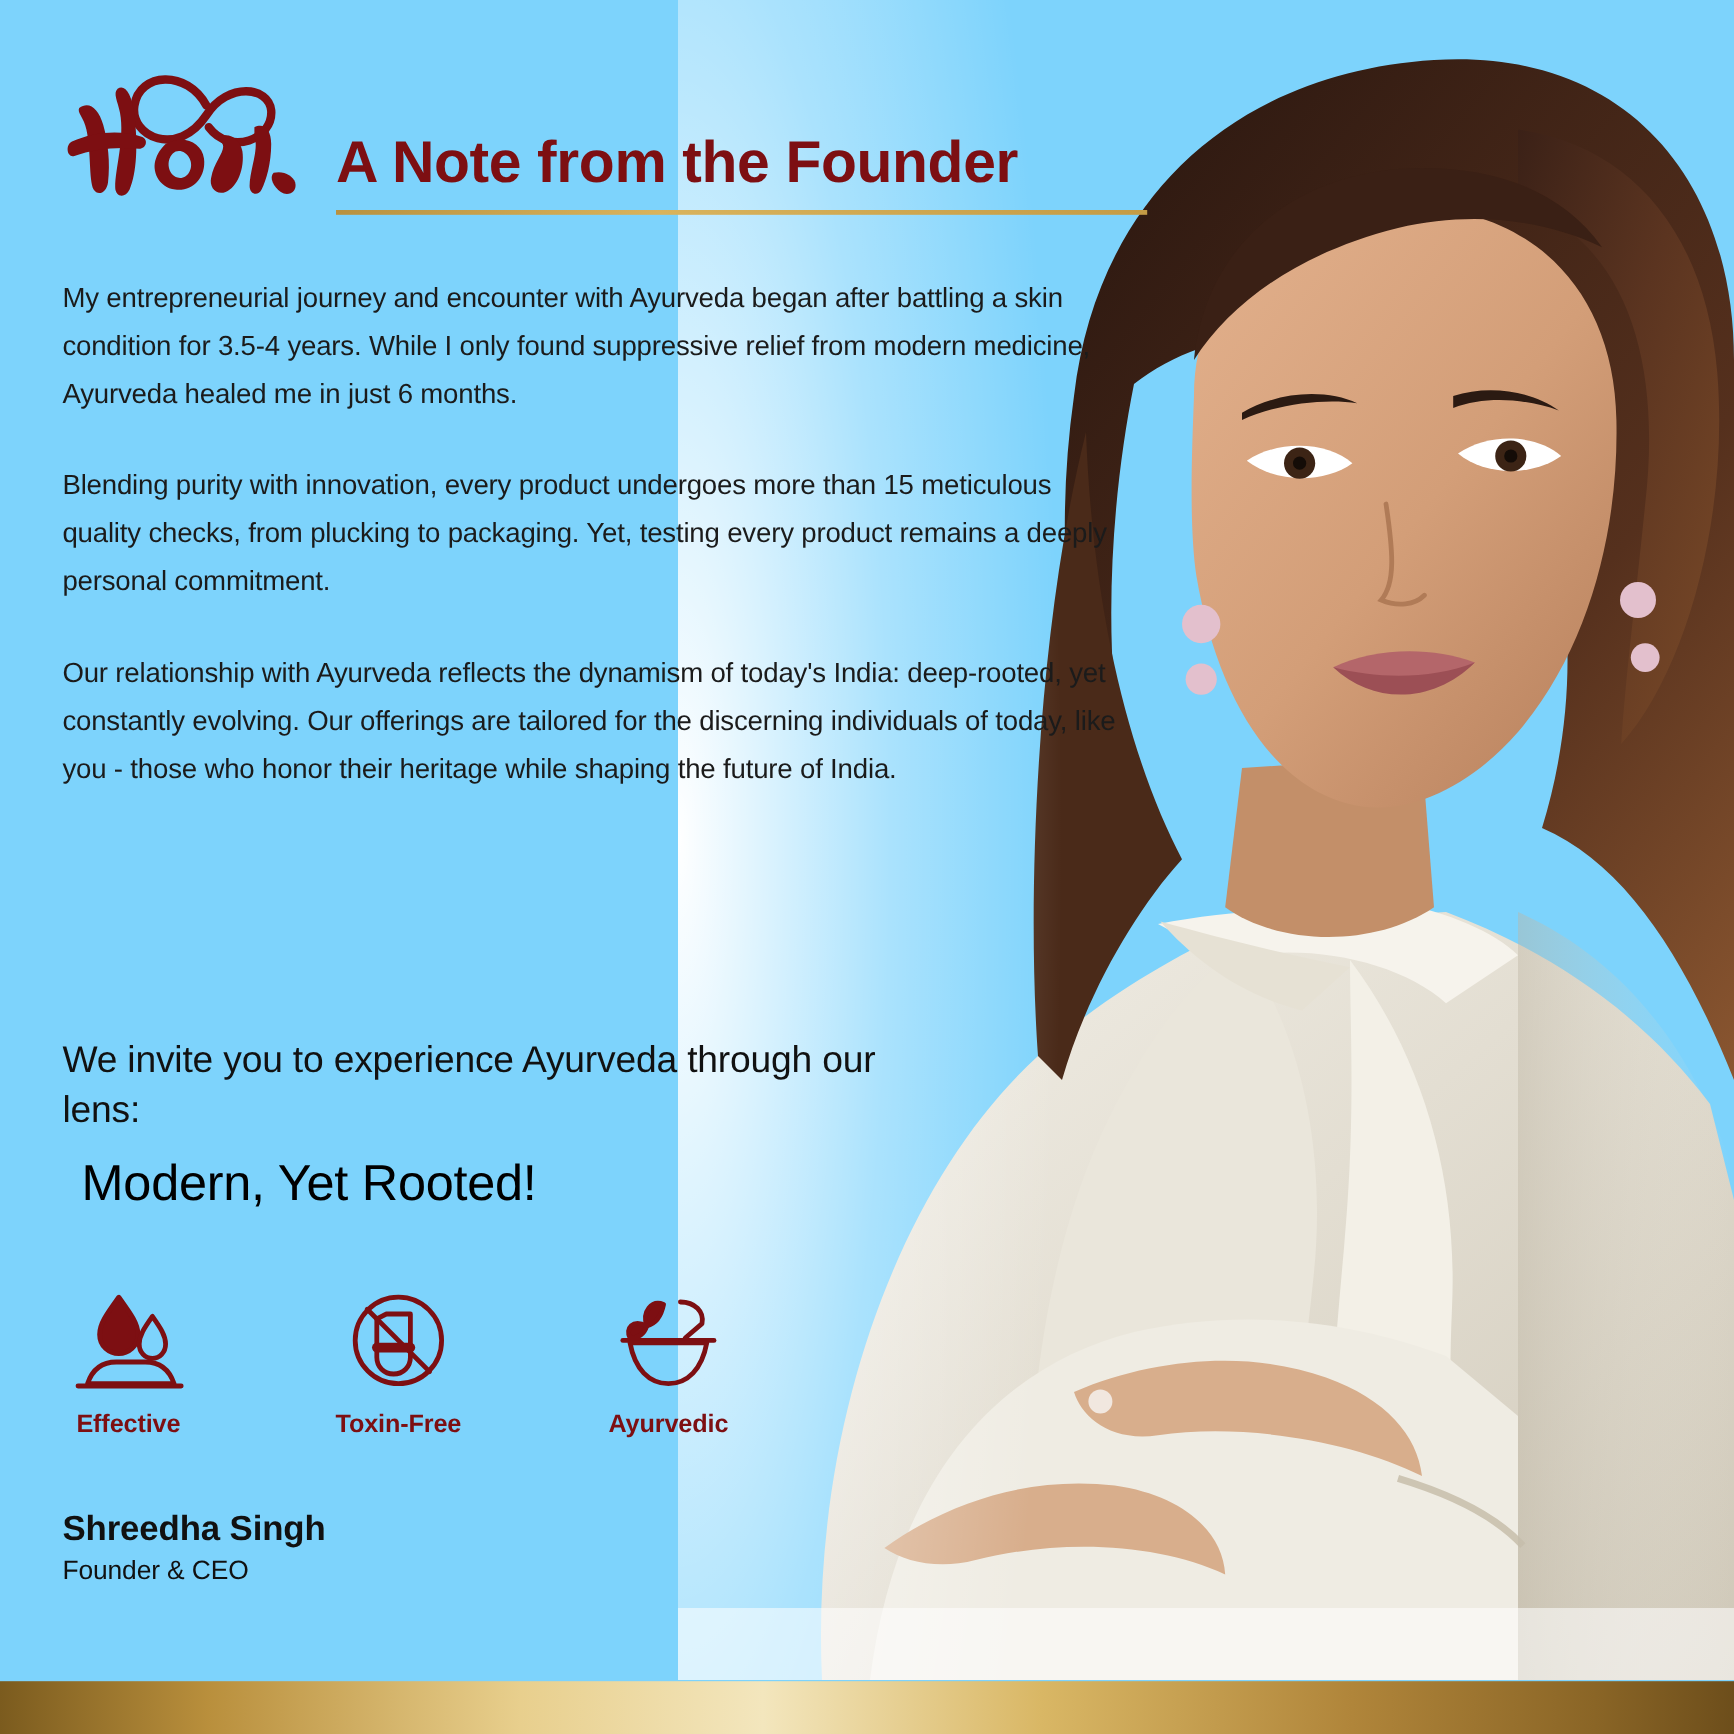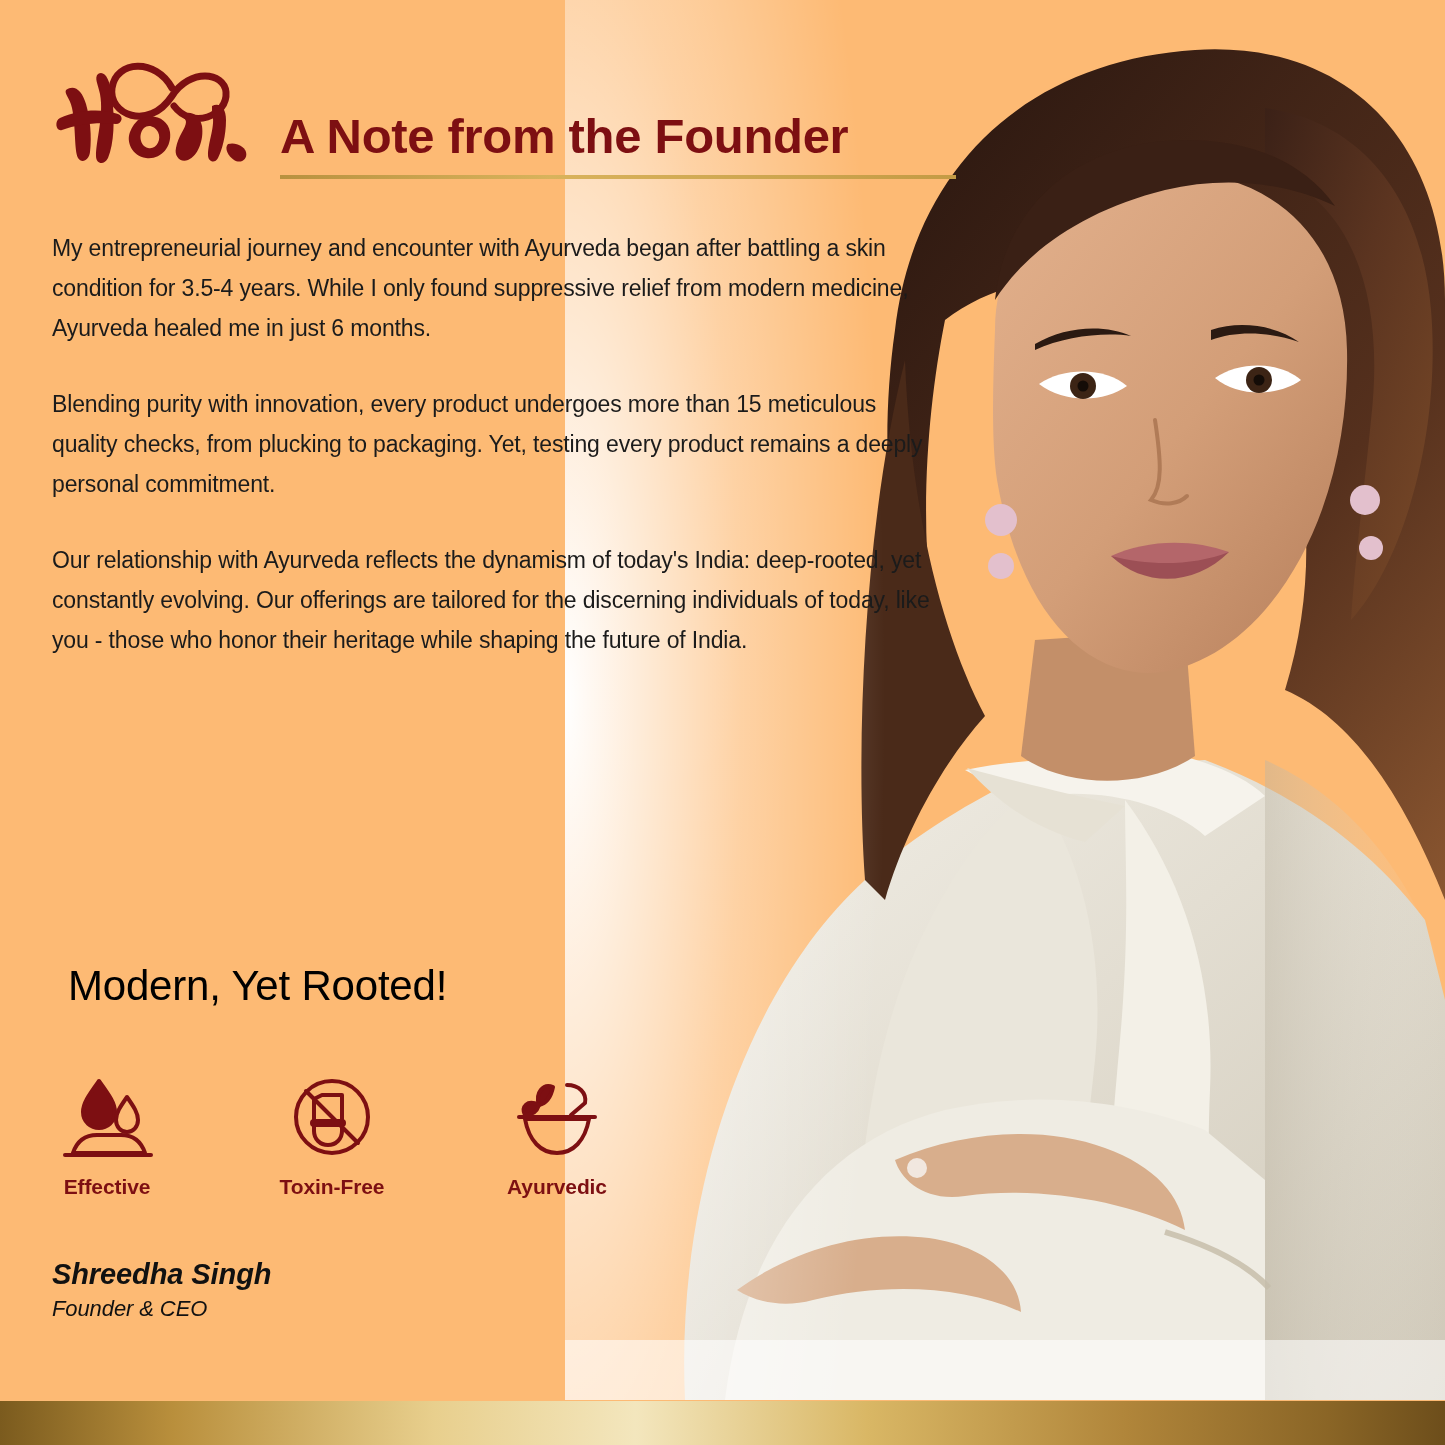--- a/index.html
+++ b/index.html
@@ -11,21 +11,21 @@
     height: 1445px;
     background: #ffffff;
     font-family: "Liberation Sans", sans-serif;
     overflow: hidden;
     position: relative;
   }
   #page {
     position: relative;
     width: 1445px;
     height: 1445px;
-    background: #fdba74;
+    background: #7dd3fc;
     overflow: hidden;
   }
 
   
   .header {
     position: absolute;
     left: 52px;
     top: 30px;
     width: 920px;
     height: 140px;
@@ -125,21 +125,20 @@
     color: #7d0f12;
     letter-spacing: -0.1px;
     white-space: nowrap;
   }
 
   
   .signature {
     position: absolute;
     left: 52px;
     top: 1258px;
-    font-style: italic;
   }
   .sign-name {
     font-size: 29px;
     font-weight: bold;
     color: #111111;
     letter-spacing: -0.1px;
   }
   .sign-role {
     margin-top: 5px;
     font-size: 22px;
@@ -279,20 +278,21 @@
       <div class="title-rule"></div>
     </div>
   </div>
 
   <div class="copy">
     <p class="para">My entrepreneurial journey and encounter with Ayurveda began after battling a skin condition for 3.5-4 years. While I only found suppressive relief from modern medicine, Ayurveda healed me in just 6 months.</p>
     <p class="para">Blending purity with innovation, every product undergoes more than 15 meticulous quality checks, from plucking to packaging. Yet, testing every product remains a deeply personal commitment.</p>
     <p class="para">Our relationship with Ayurveda reflects the dynamism of today's India: deep-rooted, yet constantly evolving. Our offerings are tailored for the discerning individuals of today, like you - those who honor their heritage while shaping the future of India.</p>
   </div>
 
+  <div class="invite">We invite you to experience Ayurveda through our lens:</div>
   <div class="tagline">Modern, Yet Rooted!</div>
 
   <div class="badges">
 
     <div class="badge">
       <div class="badge-icon">
         <svg width="96" height="86" viewBox="0 0 96 86" xmlns="http://www.w3.org/2000/svg">
           <g fill="none" stroke="#7d0f12" stroke-width="4" stroke-linejoin="round" stroke-linecap="round">
             <path d="M40 6 C30 20 24 28 24 37 C24 47 32 53 40 53 C48 53 56 47 56 37 C56 28 50 20 40 6 Z" fill="#7d0f12"></path>
             <path d="M68 22 C61 32 57 38 57 45 C57 52 62 57 68 57 C74 57 79 52 79 45 C79 38 75 32 68 22 Z"></path>

